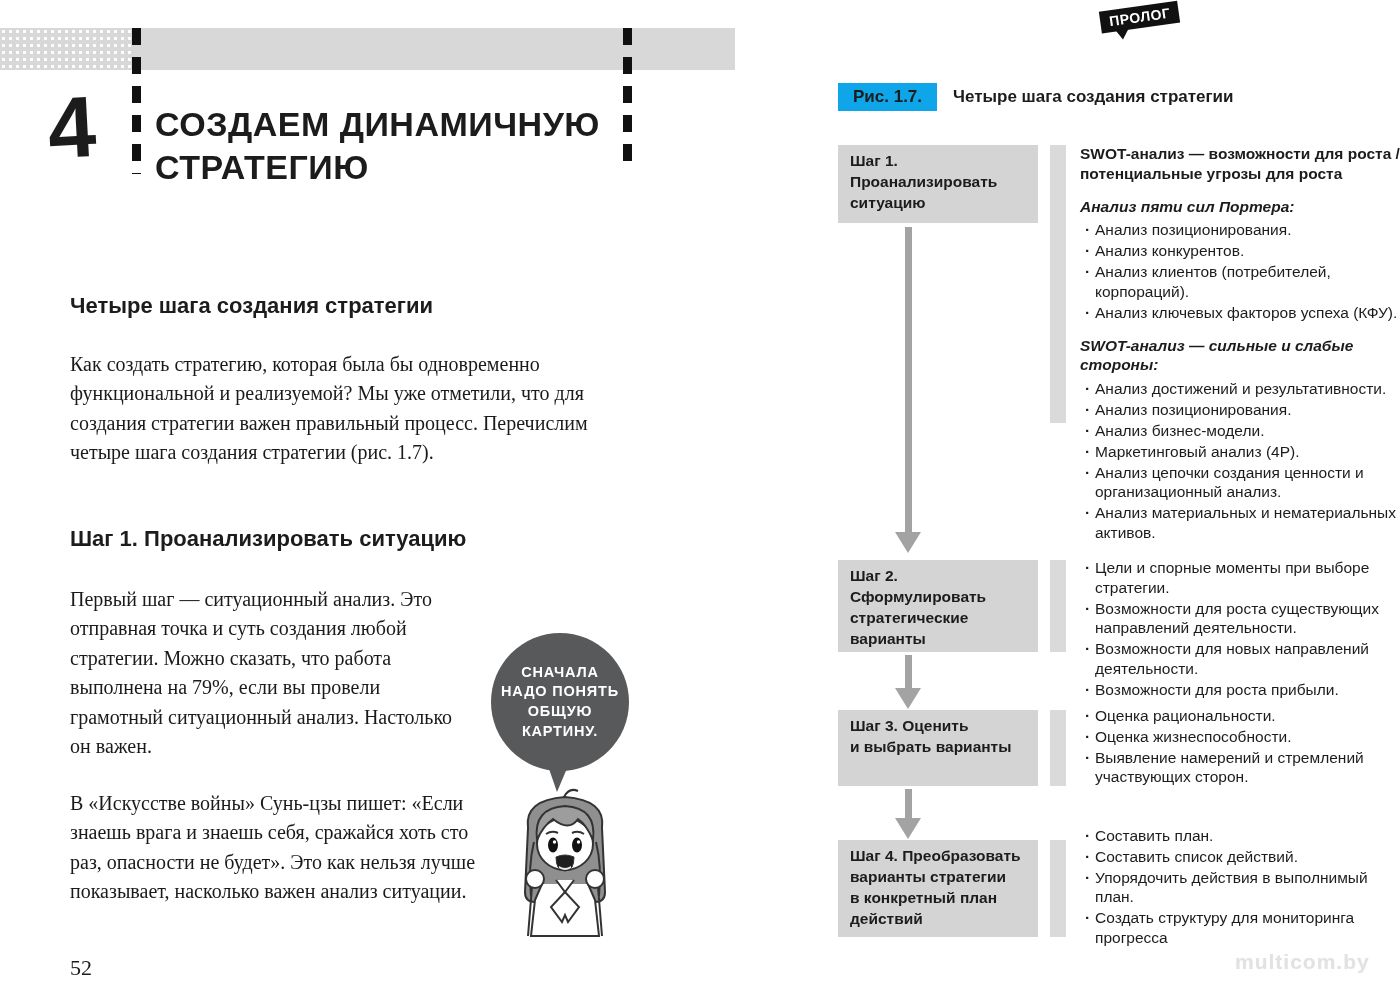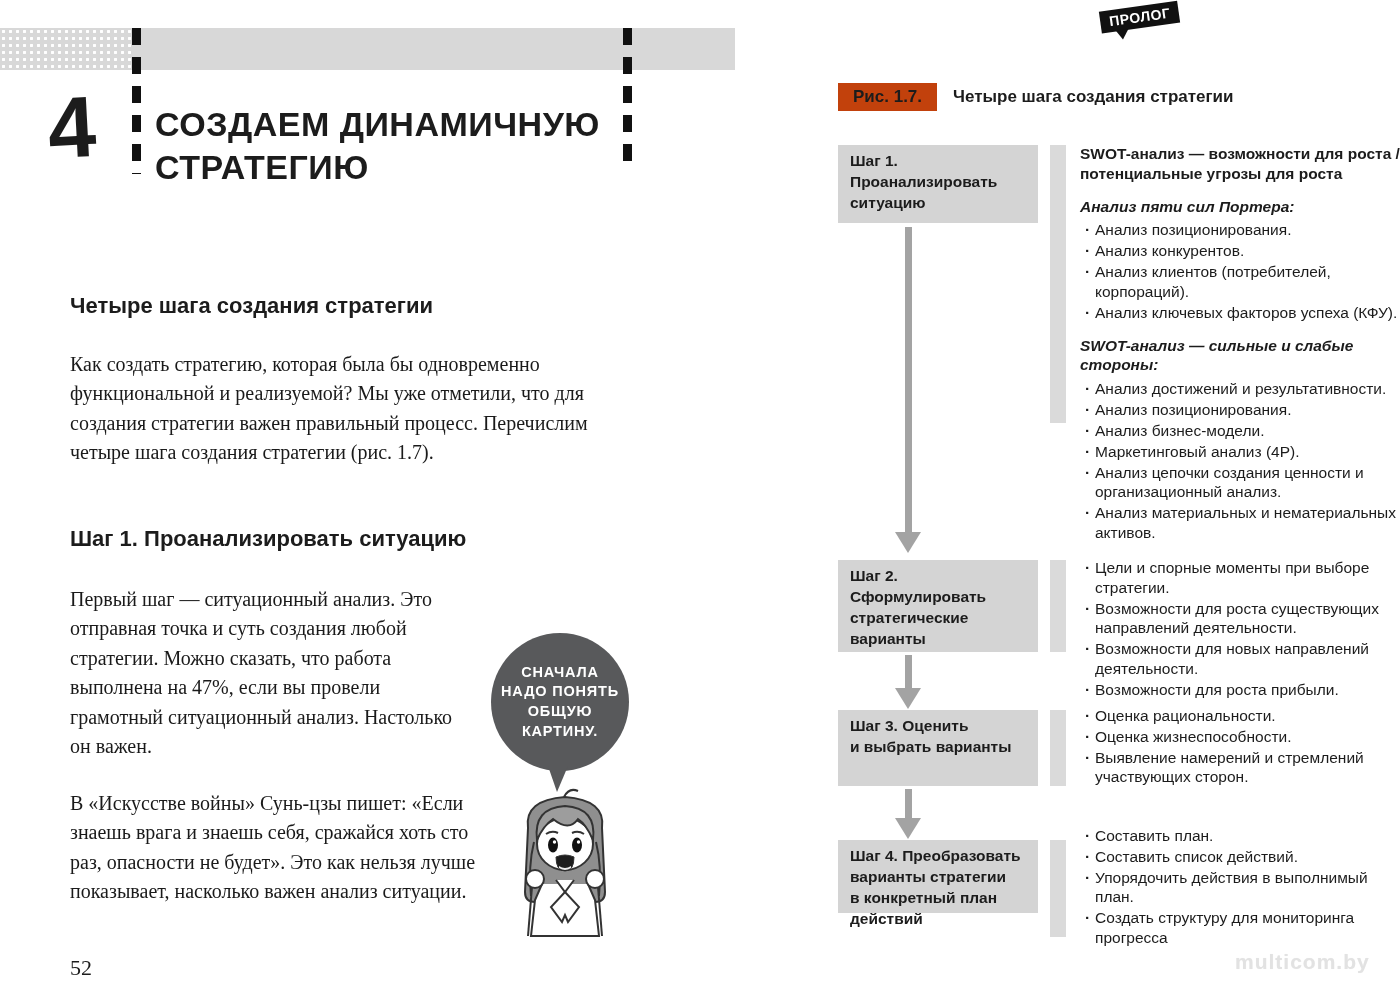--- a/index.html
+++ b/index.html
@@ -43,31 +43,31 @@
       border-left:9px solid transparent; border-right:11px solid transparent;
       border-top:26px solid #58595b; }
 
   
   .prologue-tag { left:1100px; top:6px; background:#111; color:#fff; font-weight:700;
       font-size:14px; padding:3px 9px; transform:rotate(-8deg); letter-spacing:0.5px; }
   .prologue-tag::after { content:""; position:absolute; left:14px; bottom:-9px; width:0; height:0;
       border-left:6px solid transparent; border-right:7px solid transparent; border-top:10px solid #111; }
   .running-header { left:998px; top:26px; width:398px; text-align:right; font-size:16.5px; color:#2e2e2e; }
 
-  .figure-label { left:838px; top:83px; background:#c2410c; padding:4px 15px;
+  .figure-label { left:838px; top:83px; background:#0ea5e9; padding:4px 15px;
       font-weight:700; font-size:17px; }
   .figure-title { left:953px; top:87px; font-weight:700; font-size:17px; }
 
   
   .step-box { left:838px; width:200px; background:#d4d4d4; font-weight:700; font-size:15.5px;
       line-height:1.35; padding:6px 12px; box-sizing:border-box; white-space:pre-line; }
   #box1 { top:145px; height:78px; }
   #box2 { top:560px; height:92px; }
   #box3 { top:710px; height:76px; }
-  #box4 { top:840px; height:73px; }
+  #box4 { top:840px; height:97px; }
 
   .vbar { left:1050px; width:16px; background:#dadada; }
   #bar1 { top:145px; height:278px; }
   #bar2 { top:560px; height:92px; }
   #bar3 { top:710px; height:76px; }
   #bar4 { top:840px; height:97px; }
 
   .arrow-shaft { left:905px; width:7px; background:#a3a3a3; }
   .arrow-head  { left:895px; width:0; height:0;
       border-left:13px solid transparent; border-right:13px solid transparent;
@@ -101,21 +101,21 @@
 
   <div class="abs chapter-number">4</div>
   <div class="abs chapter-title">СОЗДАЕМ ДИНАМИЧНУЮ СТРАТЕГИЮ</div>
 
   <div class="abs h-sans section-heading">Четыре шага создания стратегии</div>
 
   <div class="abs serif-par" id="par1">Как создать стратегию, которая была бы одновременно функциональной и реализуемой? Мы уже отметили, что для создания стратегии важен правильный процесс. Перечислим четыре шага создания стратегии (рис. 1.7).</div>
 
   <div class="abs h-sans step-heading">Шаг 1. Проанализировать ситуацию</div>
 
-  <div class="abs serif-par" id="par2">Первый шаг — ситуационный анализ. Это отправная точка и суть создания любой стратегии. Можно сказать, что работа выполнена на 47%, если вы провели грамотный ситуационный анализ. Настолько он важен.</div>
+  <div class="abs serif-par" id="par2">Первый шаг — ситуационный анализ. Это отправная точка и суть создания любой стратегии. Можно сказать, что работа выполнена на 79%, если вы провели грамотный ситуационный анализ. Настолько он важен.</div>
 
   <div class="abs serif-par" id="par3">В «Искусстве войны» Сунь-цзы пишет: «Если знаешь врага и знаешь себя, сражайся хоть сто раз, опасности не будет». Это как нельзя лучше показывает, насколько важен анализ ситуации.</div>
 
   <div class="abs bubble">СНАЧАЛА
 НАДО ПОНЯТЬ
 ОБЩУЮ
 КАРТИНУ.</div>
   <div class="abs bubble-tail"></div>
 
   <svg class="abs" style="left:498px; top:786px;" width="134" height="152" viewBox="0 0 134 152">

